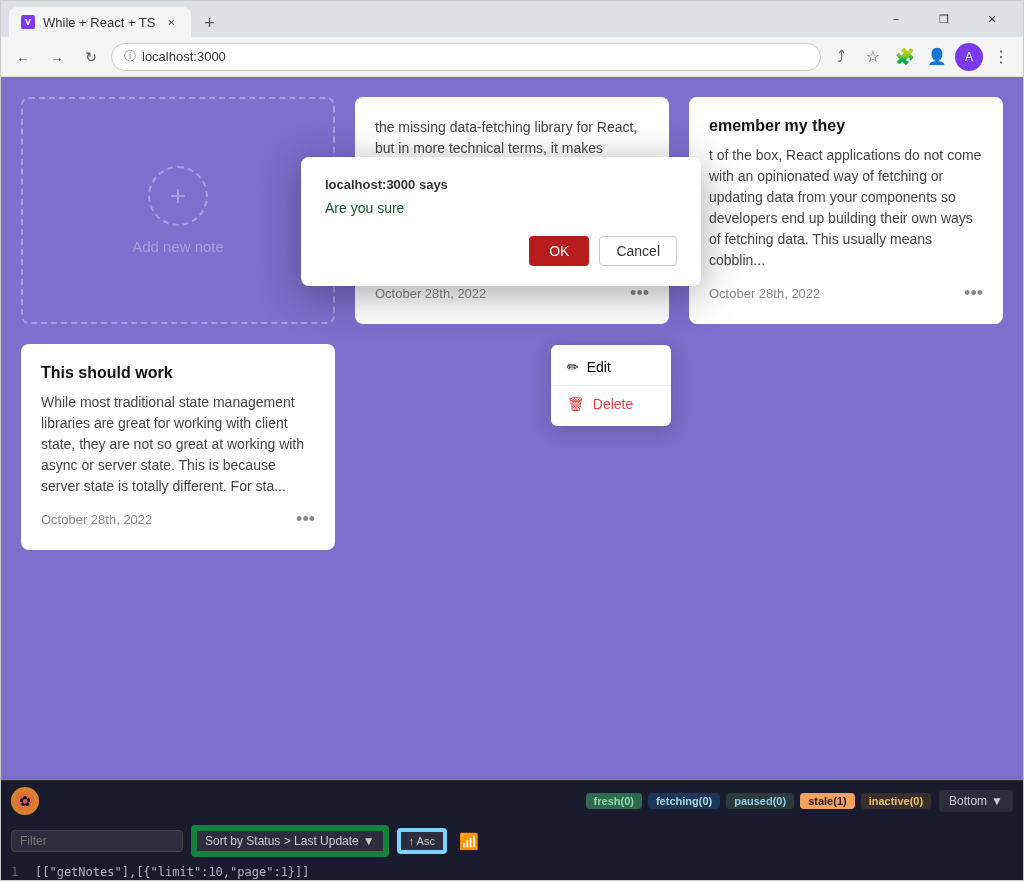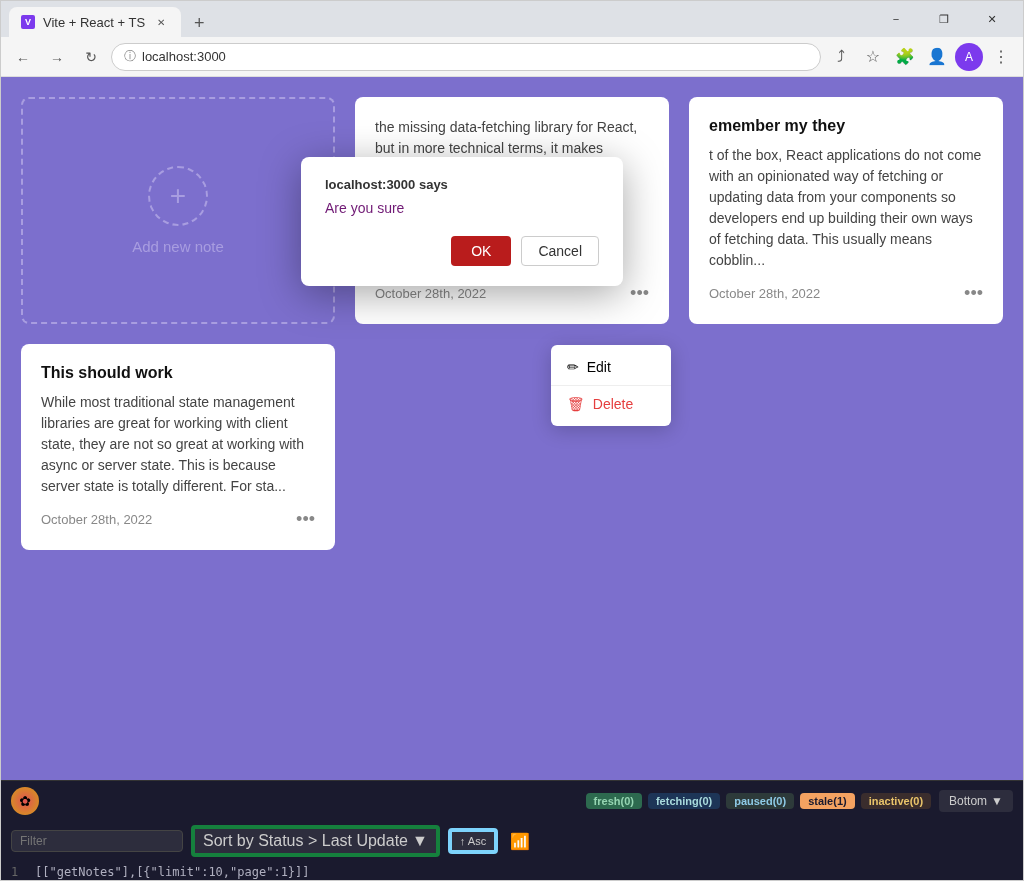--- a/index.html
+++ b/index.html
@@ -228,38 +228,38 @@
     .dialog-overlay {
       position: absolute;
       top: 0; left: 0; right: 0; bottom: 0;
       z-index: 200;
     }
 
     .dialog {
       position: absolute;
       top: 80px;
       left: 300px;
-      width: 322px;
+      width: 400px;
       background: white;
       border-radius: 8px;
       box-shadow: 0 8px 40px rgba(0,0,0,0.35);
       padding: 20px 24px;
       z-index: 201;
     }
 
     .dialog-source {
       font-size: 13px;
       font-weight: 600;
       color: #333;
       margin-bottom: 8px;
     }
 
     .dialog-message {
       font-size: 14px;
-      color: #701a75;
+      color: #14532d;
       margin-bottom: 20px;
     }
 
     .dialog-buttons {
       display: flex;
       justify-content: flex-end;
       gap: 10px;
     }
 
     .dialog-ok {
@@ -350,24 +350,24 @@
       border: 1px solid #444;
       border-radius: 4px;
       color: #ccc;
       font-size: 12px;
       padding: 3px 8px;
       width: 172px;
     }
 
     .sort-dropdown {
       background: #2d2d3d;
-      border: 4px solid #15803d;
+      border: 6px solid #15803d;
       border-radius: 4px;
       color: #ccc;
-      font-size: 16px;
+      font-size: 12px;
       padding: 3px 8px;
       display: flex; align-items: center; gap: 4px;
       cursor: pointer;
     }
 
     .asc-btn {
       background: #2d2d3d;
       border: 4px solid #7dd3fc;
       border-radius: 4px;
       color: #ccc;
@@ -395,21 +395,21 @@
   </style>
 </head>
 <body>
 
 <div class="browser-window">
 
   <div class="title-bar">
     <div class="tab-bar">
       <div class="tab-active">
         <div class="tab-favicon">V</div>
-        <span>Vite + React + TS</span>
+        <span>While + React + TS</span>
         <div class="tab-close">✕</div>
       </div>
       <div class="tab-new">+</div>
     </div>
     <div class="window-controls">
       <div class="win-btn">−</div>
       <div class="win-btn">❐</div>
       <div class="win-btn">✕</div>
     </div>
   </div>

